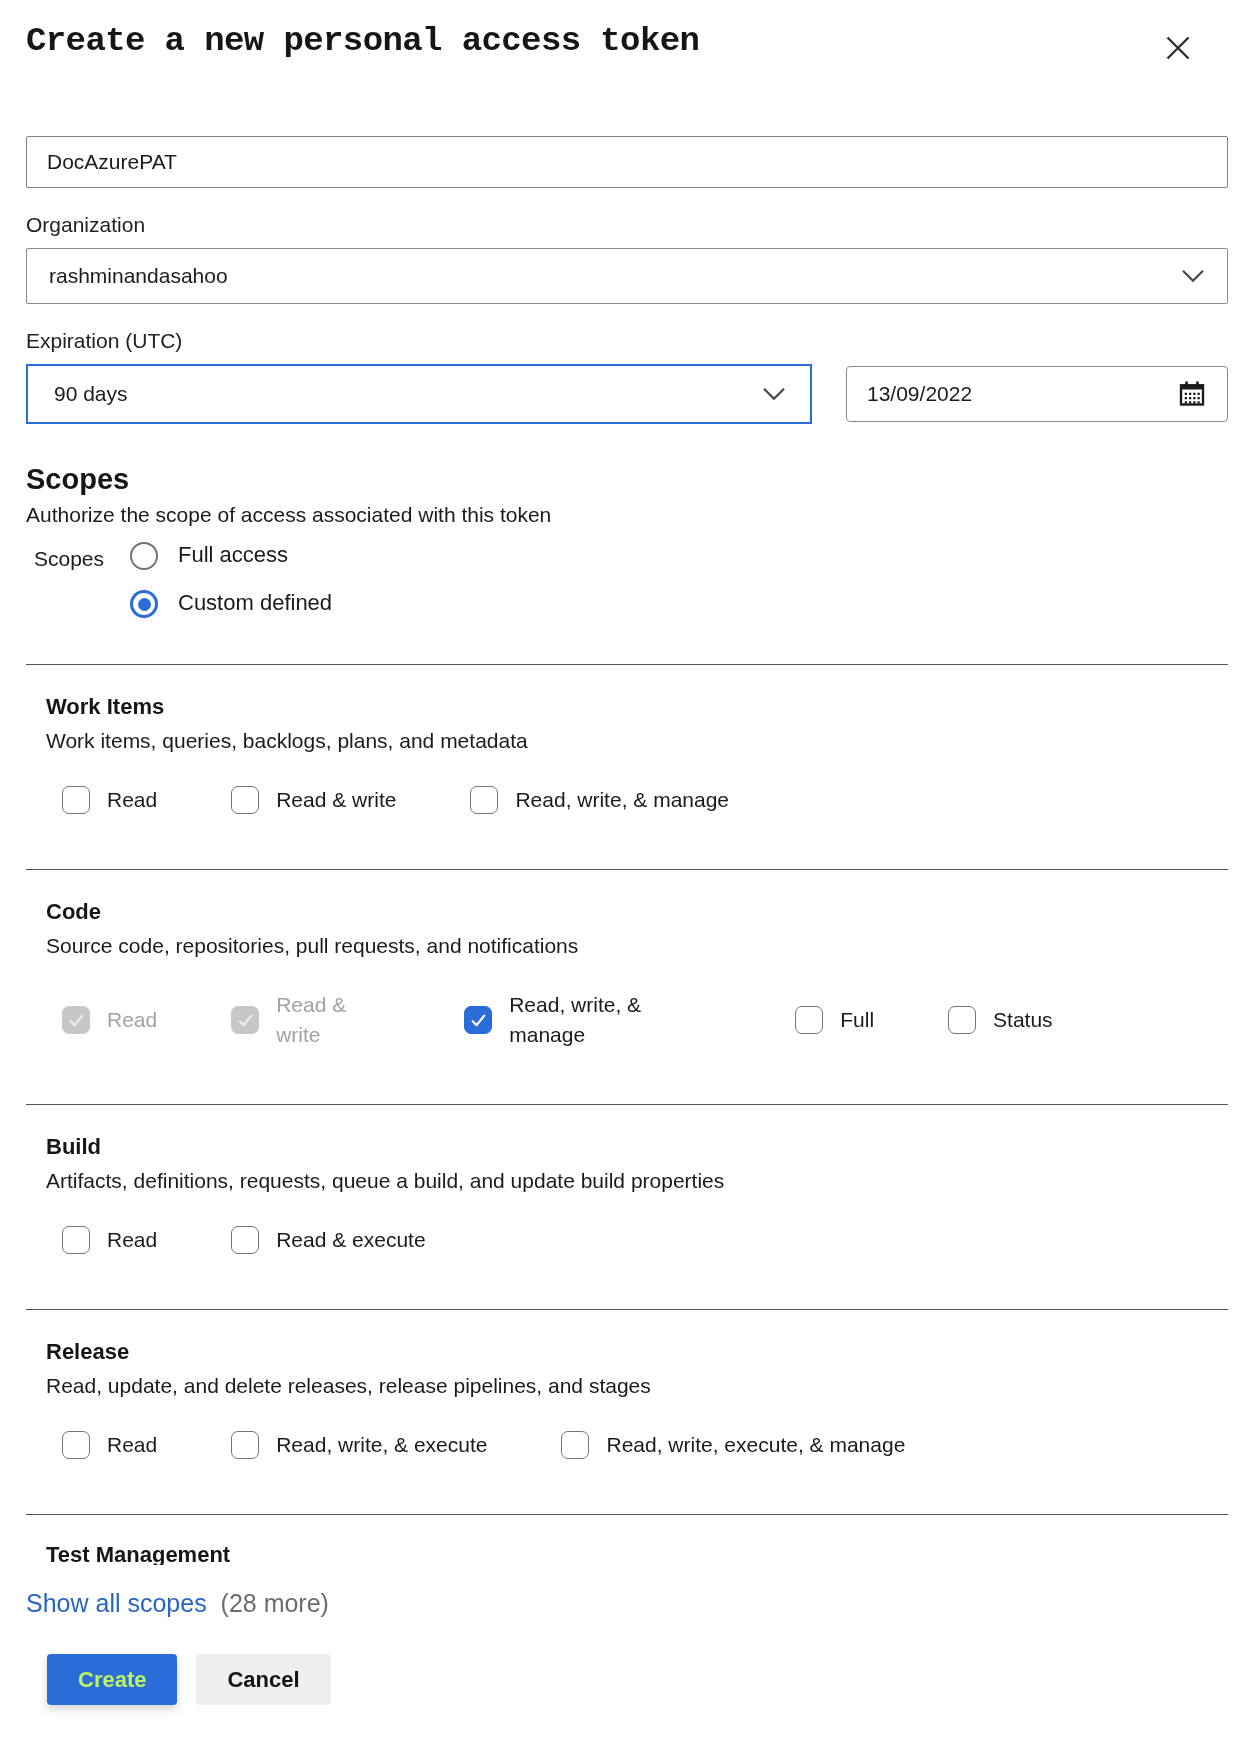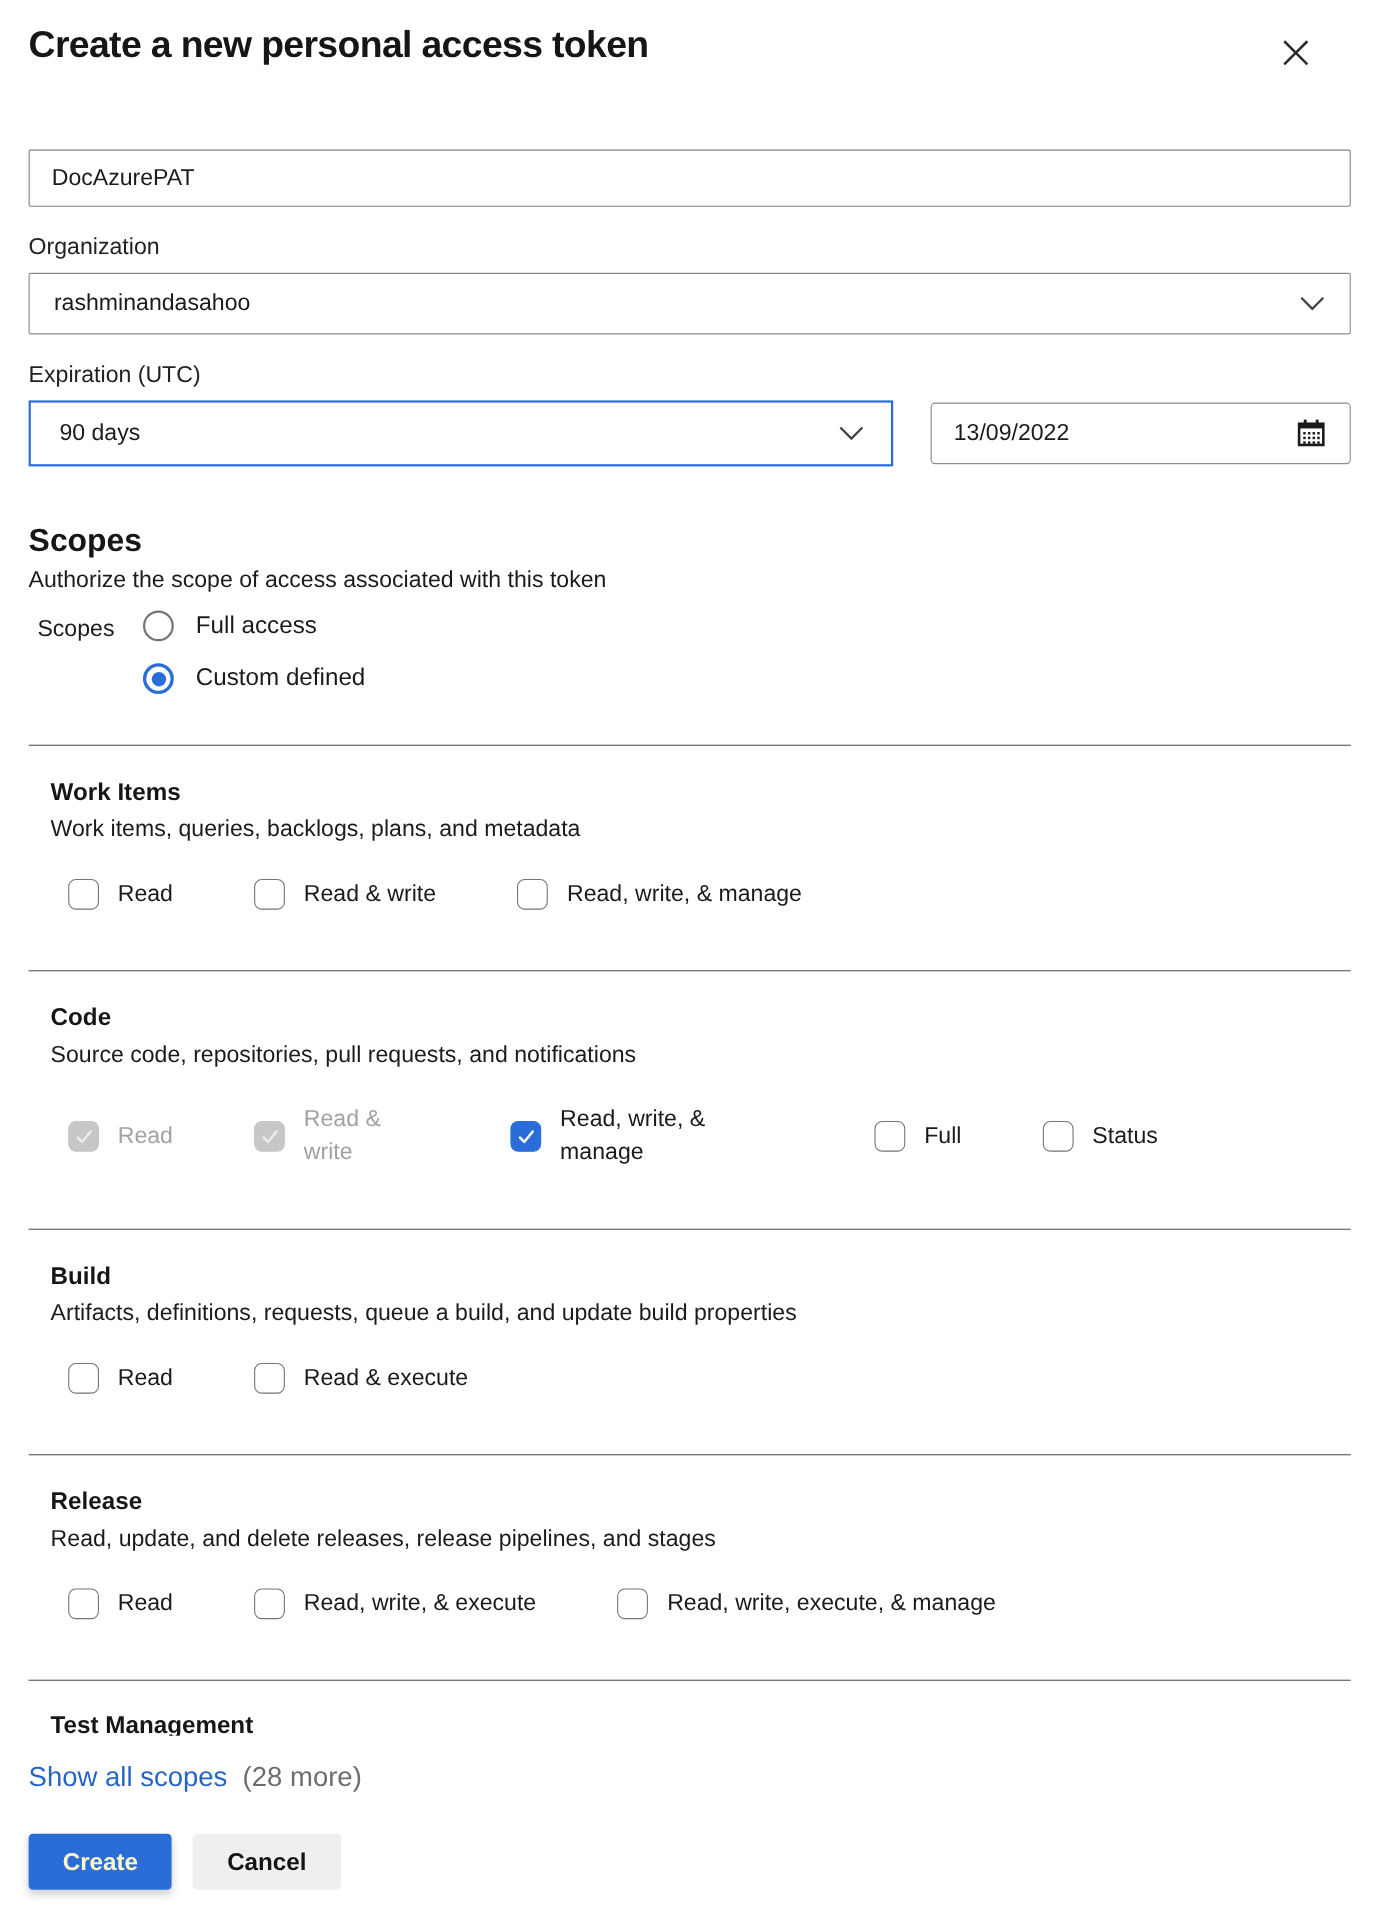--- a/index.html
+++ b/index.html
@@ -2,37 +2,37 @@
 <html><head>
 <meta charset="utf-8">
 <style>
   * { margin:0; padding:0; box-sizing:border-box; }
   html,body { background:#fff; }
   body { font-family:"Liberation Sans","DejaVu Sans",sans-serif; color:#1b1b1b; }
   .dialog { width:1250px; height:1754px; background:#fff; padding:22px 22px 0 26px; overflow:hidden; position:relative; }
 
   
   .title-row { display:flex; justify-content:space-between; align-items:flex-start; }
-  .dialog-title { font-size:34px; font-weight:700; letter-spacing:-0.6px; color:#161616; }
+  .dialog-title { font-size:34px; font-weight:700; letter-spacing:-0.6px; color:#161616;font-family:Liberation Mono, monospace; }
   .close-btn { margin-right:30px; margin-top:6px; width:40px; height:40px; background:none; border:none; cursor:pointer; display:flex; align-items:center; justify-content:center; }
 
   
   .form-group { }
   .group-name { margin-top:58px; }
   .group-org { margin-top:24px; }
   .group-exp { margin-top:24px; }
   .form-label { font-size:21px; line-height:26px; color:#222; }
   .text-input { margin-top:10px; width:100%; height:52px; border:1.5px solid #828282; border-radius:2px; font-size:21px; padding:0 20px; color:#1b1b1b; font-family:inherit; background:#fff; }
   .select-box { margin-top:10px; width:100%; height:56px; border:1.5px solid #8c8c8c; border-radius:2px; display:flex; align-items:center; justify-content:space-between; padding:0 22px; font-size:21px; cursor:pointer; background:#fff; }
   .exp-row { display:flex; gap:34px; margin-top:10px; align-items:flex-start; }
   .duration-select { width:786px; height:60px; border:2.5px solid #2b6dd8; display:flex; align-items:center; justify-content:space-between; padding:0 24px 0 26px; font-size:21px; cursor:pointer; background:#fff; }
   .date-field { flex:1; height:56px; margin-top:2px; border:1.5px solid #8c8c8c; border-radius:4px; display:flex; align-items:center; justify-content:space-between; padding:0 20px; font-size:21px; cursor:pointer; background:#fff; }
 
   
-  .scopes-block { margin-top:52px; }
+  .scopes-block { margin-top:39px; }
   .scopes-heading { font-size:29px; font-weight:600; color:#161616; }
   .scopes-sub { font-size:21px; margin-top:6px; line-height:26px; }
   .radio-group { margin-top:14px; display:flex; }
   .radio-caption { font-size:21px; width:104px; padding-left:8px; padding-top:5px; flex:none; }
   .radio-options { display:flex; flex-direction:column; gap:14px; }
   .radio-option { display:flex; align-items:flex-start; gap:20px; font-size:22px; cursor:pointer; min-height:34px; }
   .radio { width:28px; height:28px; border-radius:50%; border:2px solid #737373; flex:none; }
   .radio.selected { border:3px solid #2b6dd8; display:flex; align-items:center; justify-content:center; }
   .radio.selected::after { content:''; width:13px; height:13px; border-radius:50%; background:#2b6dd8; }
 
@@ -51,21 +51,21 @@
   .cb-item.checked-disabled .cb-label { color:#a2a2a2; }
   .sec-code .cb-item:nth-child(2) .cb-label { max-width:114px; }
   .sec-code .cb-item:nth-child(3) .cb-label { max-width:212px; }
 
   
   .show-all { margin-top:24px; font-size:25px; }
   .show-all a { color:#2665c5; text-decoration:none; cursor:pointer; }
   .more-count { color:#6d6d6d; }
   .buttons-row { margin-top:36px; display:flex; gap:19px; }
   .btn { height:51px; padding:0 31px; border:none; border-radius:4px; font-family:inherit; font-size:22px; font-weight:700; cursor:pointer; }
-  .btn-create { background:#2b6dd8; color:#fef9c3; box-shadow:0 4px 8px rgba(0,0,0,0.18); }
+  .btn-create { background:#2b6dd8; color:#bef264; box-shadow:0 4px 8px rgba(0,0,0,0.18);margin-left:21px; }
   .btn-cancel { background:#efefef; color:#141414; }
 </style>
 </head>
 <body>
 
 <div class="dialog">
 
   <div class="title-row">
     <h1 class="dialog-title">Create a new personal access token</h1>
     <button class="close-btn">

